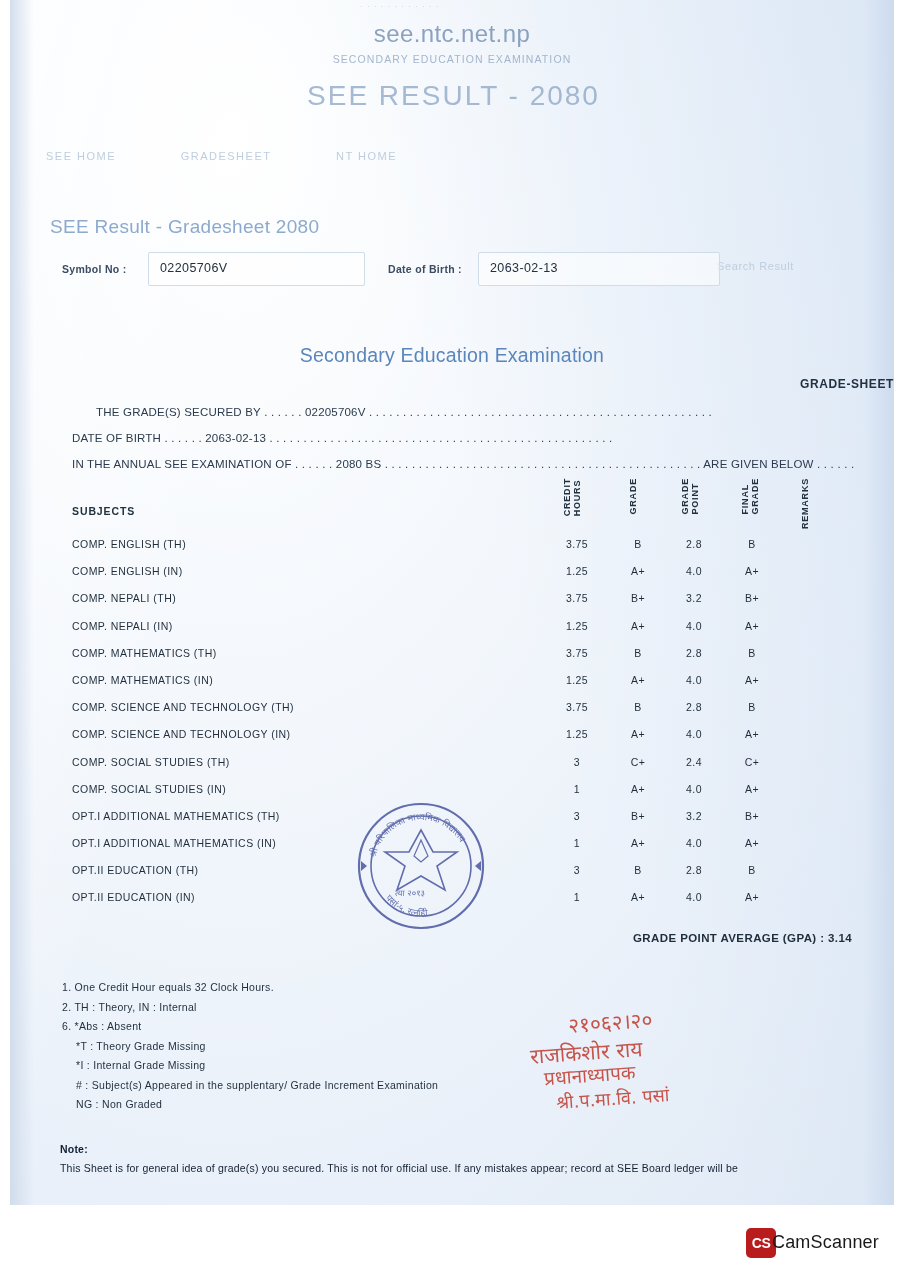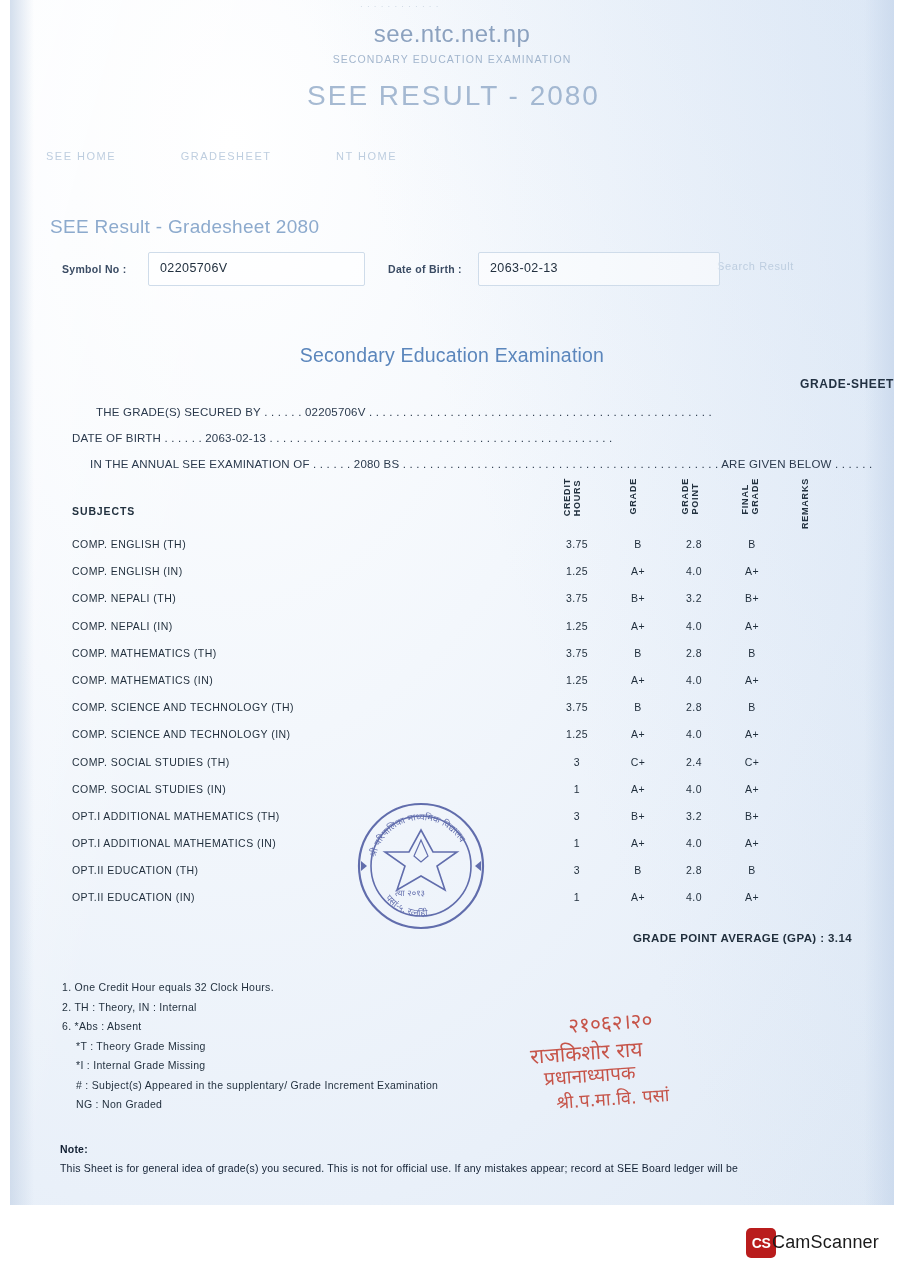--- a/index.html
+++ b/index.html
@@ -383,21 +383,21 @@
       <span>. . . . . . . . . . . . . . . . . . . . . . . . . . . . . . . . . . . . . . . . . . . . . . . . . . .</span>
     </div>
 
     <div class="dotline" style="left:62px; top:432px;">
       <span>DATE OF BIRTH</span>
       <span>. . . . . .</span>
       <span>2063-02-13</span>
       <span>. . . . . . . . . . . . . . . . . . . . . . . . . . . . . . . . . . . . . . . . . . . . . . . . . . .</span>
     </div>
 
-    <div class="dotline" style="left:80px; top:458px;">
+    <div class="dotline" style="left:62px; top:458px;">
       <span>IN THE ANNUAL SEE EXAMINATION OF</span>
       <span>. . . . . .</span>
       <span>2080 BS</span>
       <span>. . . . . . . . . . . . . . . . . . . . . . . . . . . . . . . . . . . . . . . . . . . . . . .</span>
       <span>ARE GIVEN BELOW</span>
       <span>. . . . . .</span>
     </div>
 
     <div class="tbl">
       <div class="col-subjects">SUBJECTS</div>

